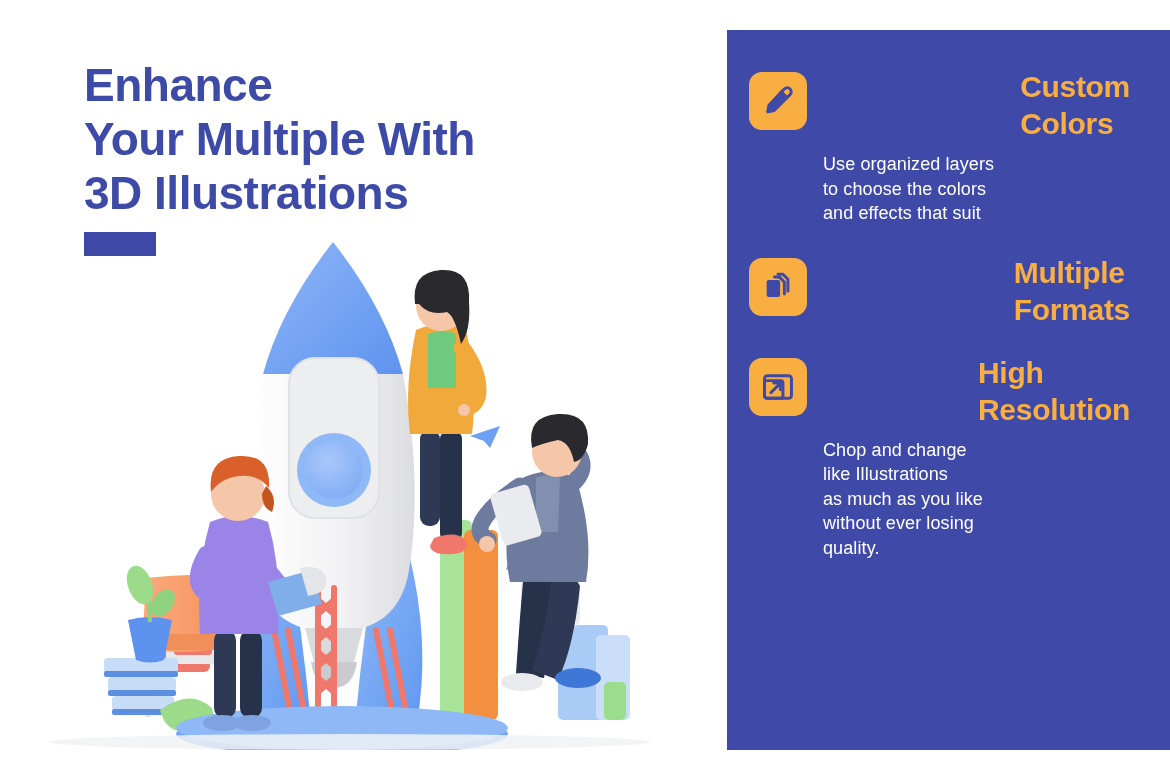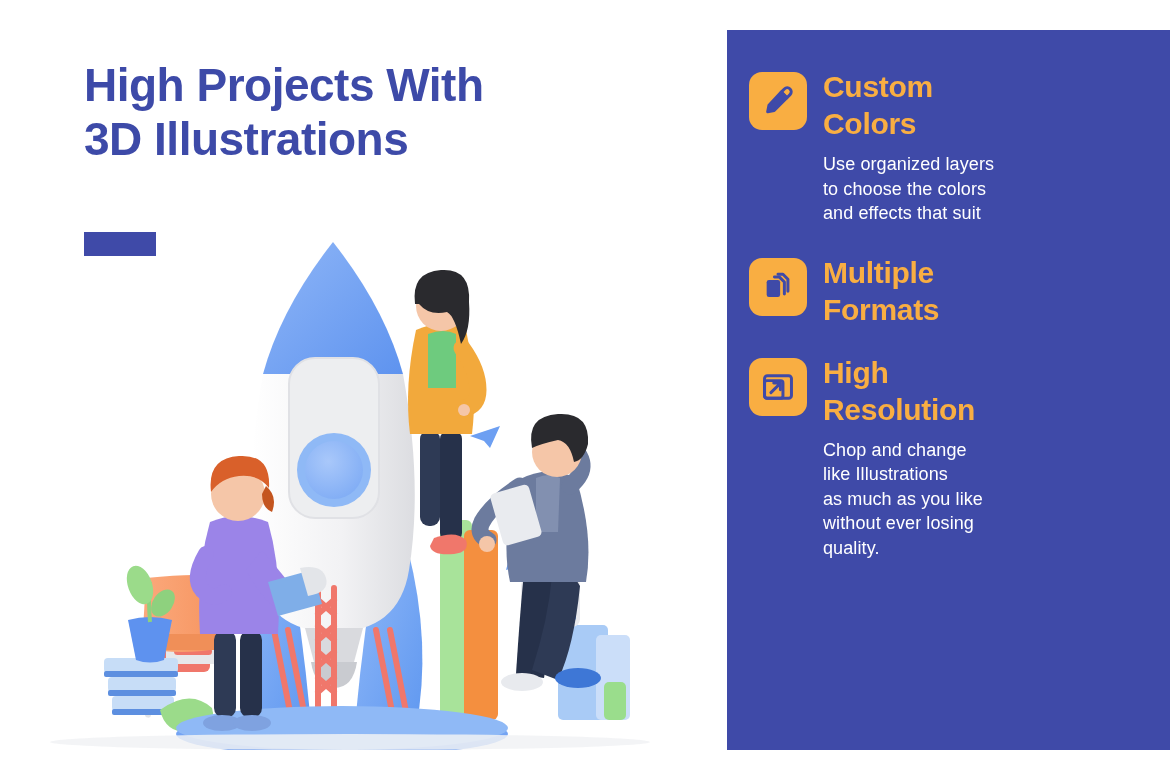--- a/index.html
+++ b/index.html
@@ -43,21 +43,21 @@
     position:absolute; left:727px; top:30px;
     width:443px; height:720px;
     background:#3F4AA8;
     padding:38px 40px 0 96px;
   }
   .feature{
     position:relative;
     margin-bottom:24px;
   }
   .feature-head{
-    display:flex; align-items:flex-start;
+    display:flex; align-items:flex-start;justify-content:flex-end;
   }
   .feat-icon{
     position:absolute; left:-74px; top:4px;
     width:58px; height:58px; border-radius:13px;
     background:#F9AE42;
     display:flex; align-items:center; justify-content:center;
     flex:0 0 auto;
   }
   .feat-icon svg{ display:block; }
   .feat-title{
@@ -73,21 +73,22 @@
   .feat-body span{ display:block; white-space:nowrap; }
   #feature-0{ margin-bottom:28px; }
   #feature-1{ margin-bottom:26px; }
 </style>
 </head>
 <body>
 
 <div id="left-panel">
 
   <div id="headline">
-    <div class="line">High Projects With</div>
+    <div class="line">Enhance</div>
+    <div class="line">Your Multiple With</div>
     <div class="line">3D Illustrations</div>
   </div>
 
   <div id="accent-bar"></div>
 
   <div id="illustration">
     <svg viewBox="0 0 727 520" xmlns="http://www.w3.org/2000/svg">
       <defs>
         <linearGradient id="gNose" x1="0" y1="0" x2="1" y2="1">
           <stop offset="0" stop-color="#8FB6F7"></stop>

